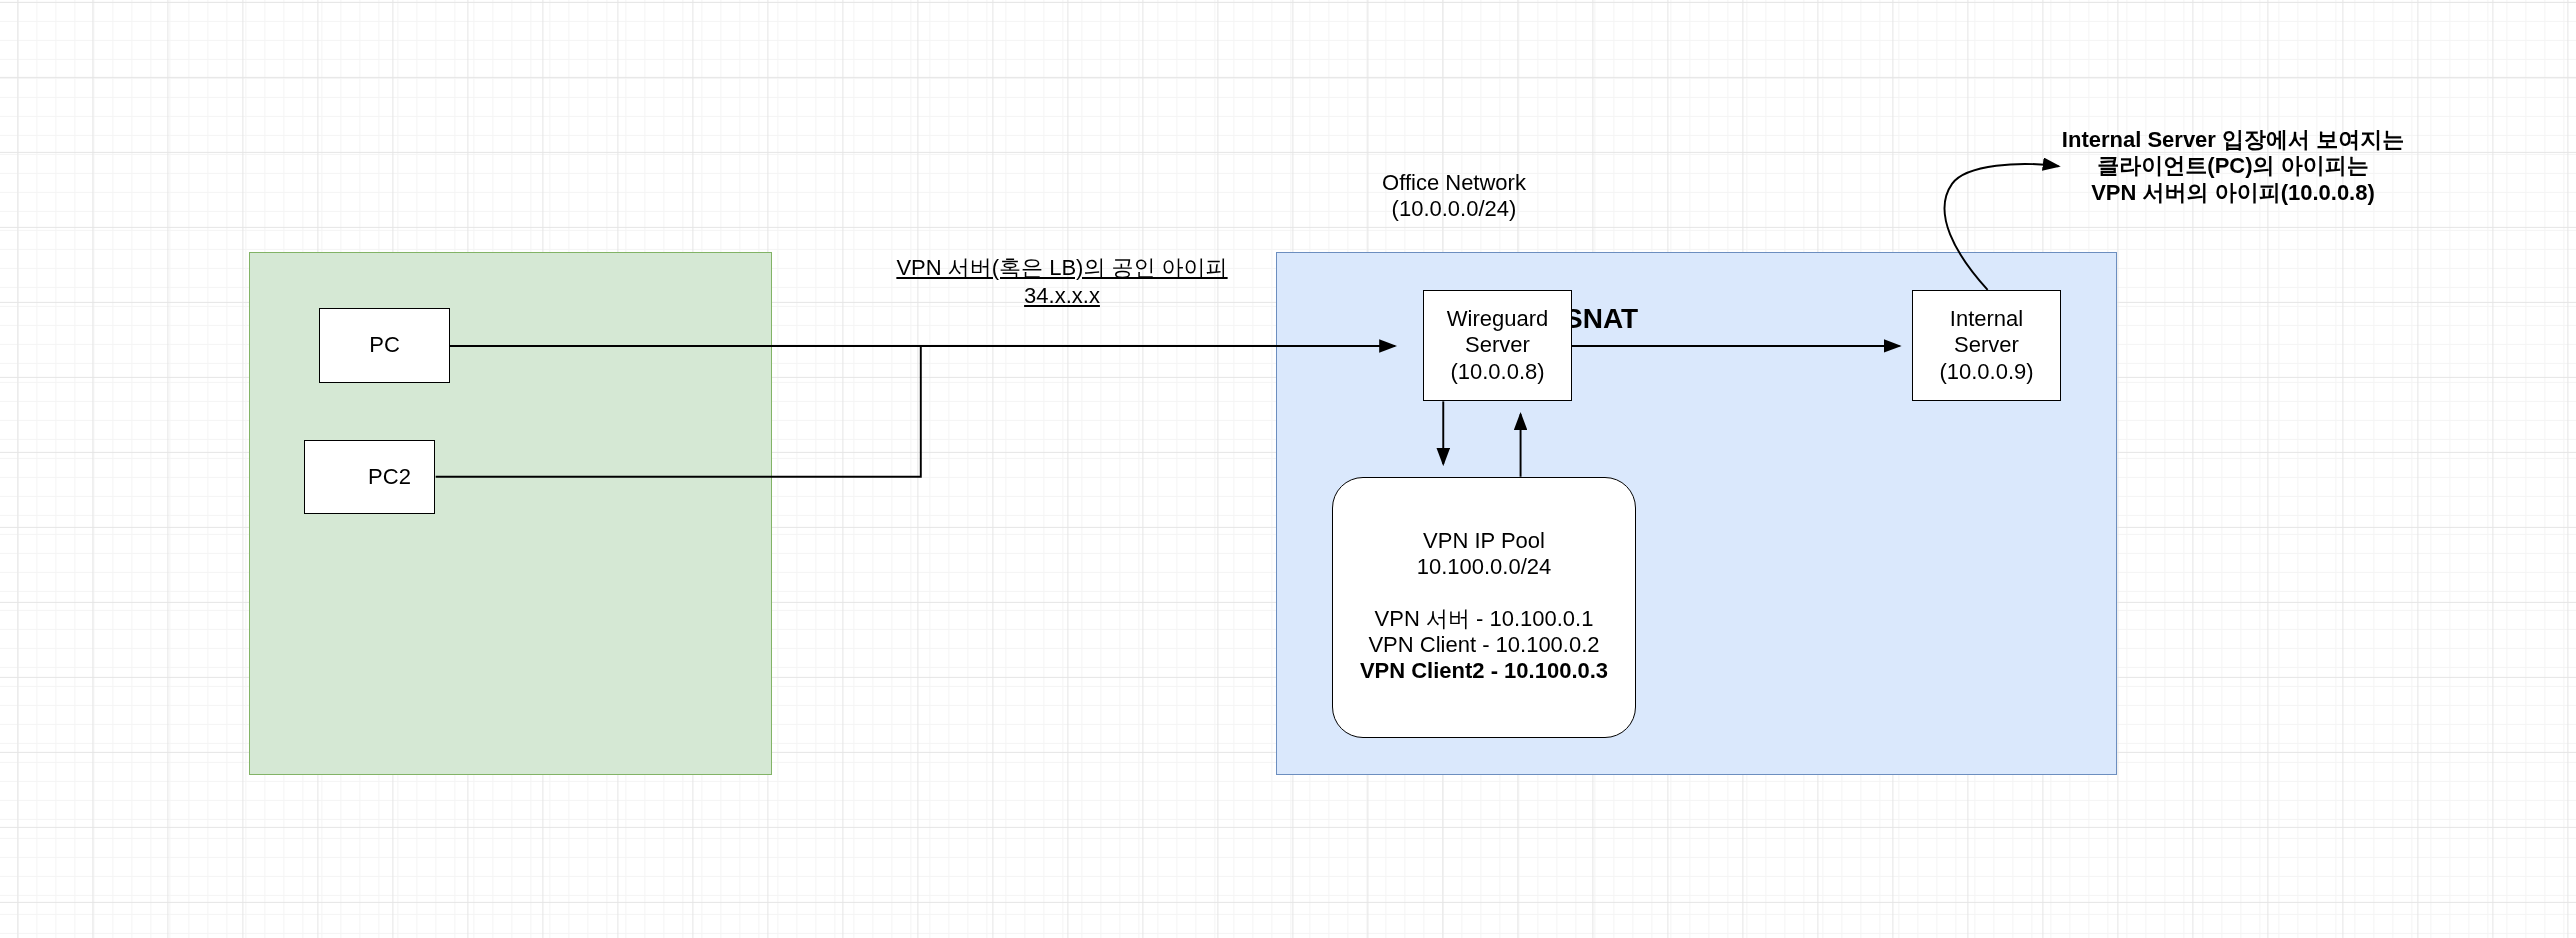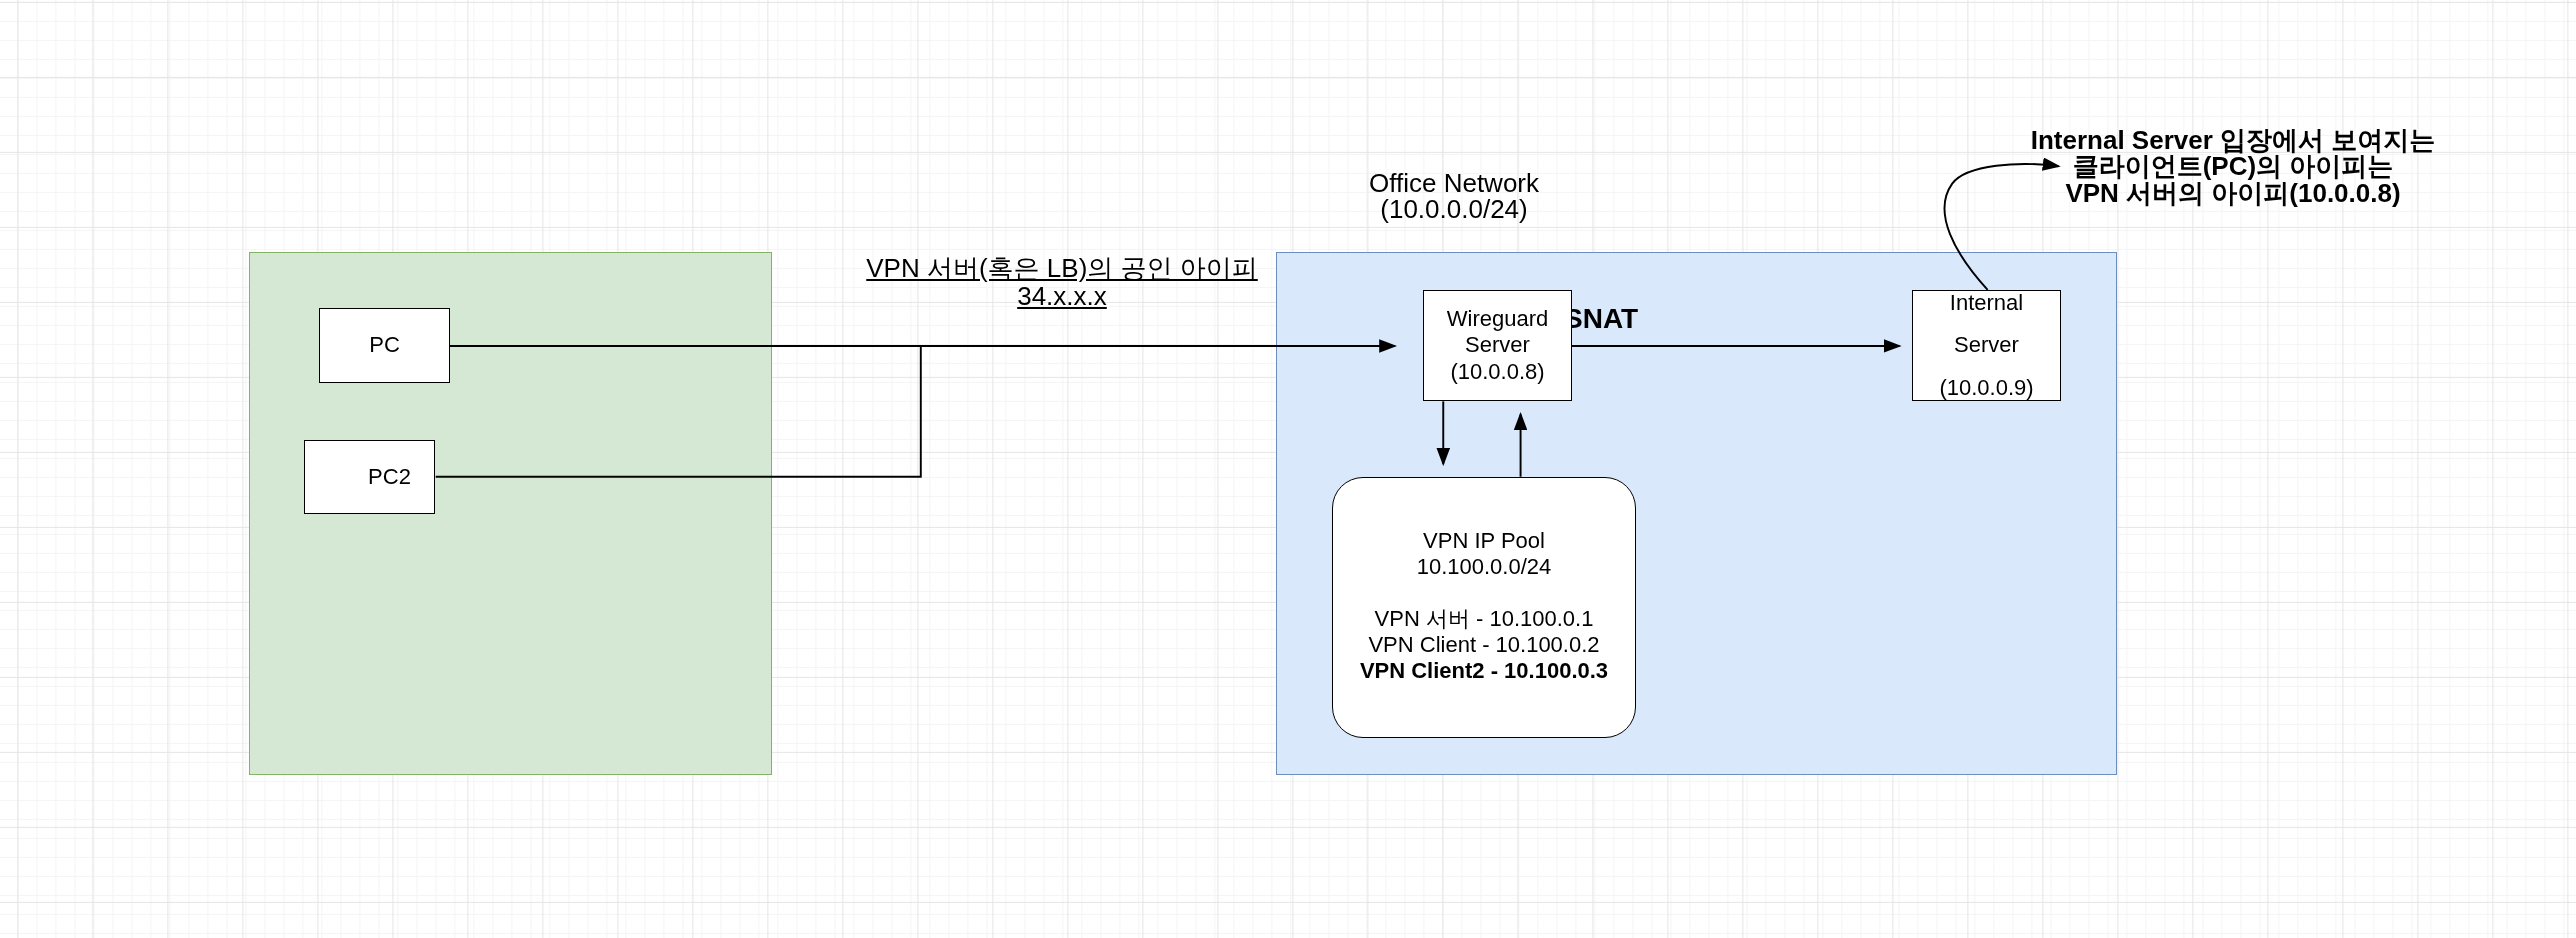--- a/index.html
+++ b/index.html
@@ -34,32 +34,32 @@
     border: 1.9px solid #000;
     box-sizing: border-box;
     display: flex; flex-direction: column;
     align-items: center; justify-content: center;
     font-size: 22px; line-height: 26.4px;
     text-align: center;
   }
   .node.pc  { left: 304px; top: 308px; width: 131px; height: 75px; margin-left: 15px; }
   .node.pc2 { left: 304px; top: 440px; width: 131px; height: 74px; padding-left: 40px; }
   .node.wireguard { left: 1407px; top: 290px; width: 149px; height: 111px; margin-left: 16px; }
-  .node.internal  { left: 1912px; top: 290px; width: 149px; height: 111px; gap: 16px; }
+  .node.internal  { left: 1912px; top: 290px; width: 149px; height: 111px; }
   .node.pool {
     left: 1332px; top: 477px; width: 304px; height: 261px;
     border-radius: 31px;
     line-height: 26px;
     justify-content: flex-start;
     padding-top: 50px;
   }
   .label {
     position: absolute;
     text-align: center;
-    font-size: 26px; line-height: 26.4px;
+    font-size: 22px; line-height: 26.4px;
     white-space: nowrap;
   }
   .label.home-label   { left: 356px;  top: 170px; transform: translateX(-50%); }
   .label.office-label { left: 1454px; top: 170px; transform: translateX(-50%); }
   .label.public-ip    { left: 1062px; top: 254px; transform: translateX(-50%); line-height: 28px; text-decoration: underline; }
   .label.snat         { left: 1564px; top: 305px; transform: none; font-weight: bold; font-size: 28px; line-height: 27px; text-align: left; }
   .label.note         { left: 2233px; top: 127px; transform: translateX(-50%); font-weight: bold; }
   .bold { font-weight: bold; }
   .blank-line { height: 26px; }
   svg.edges { position: absolute; left: 0; top: 0; }

